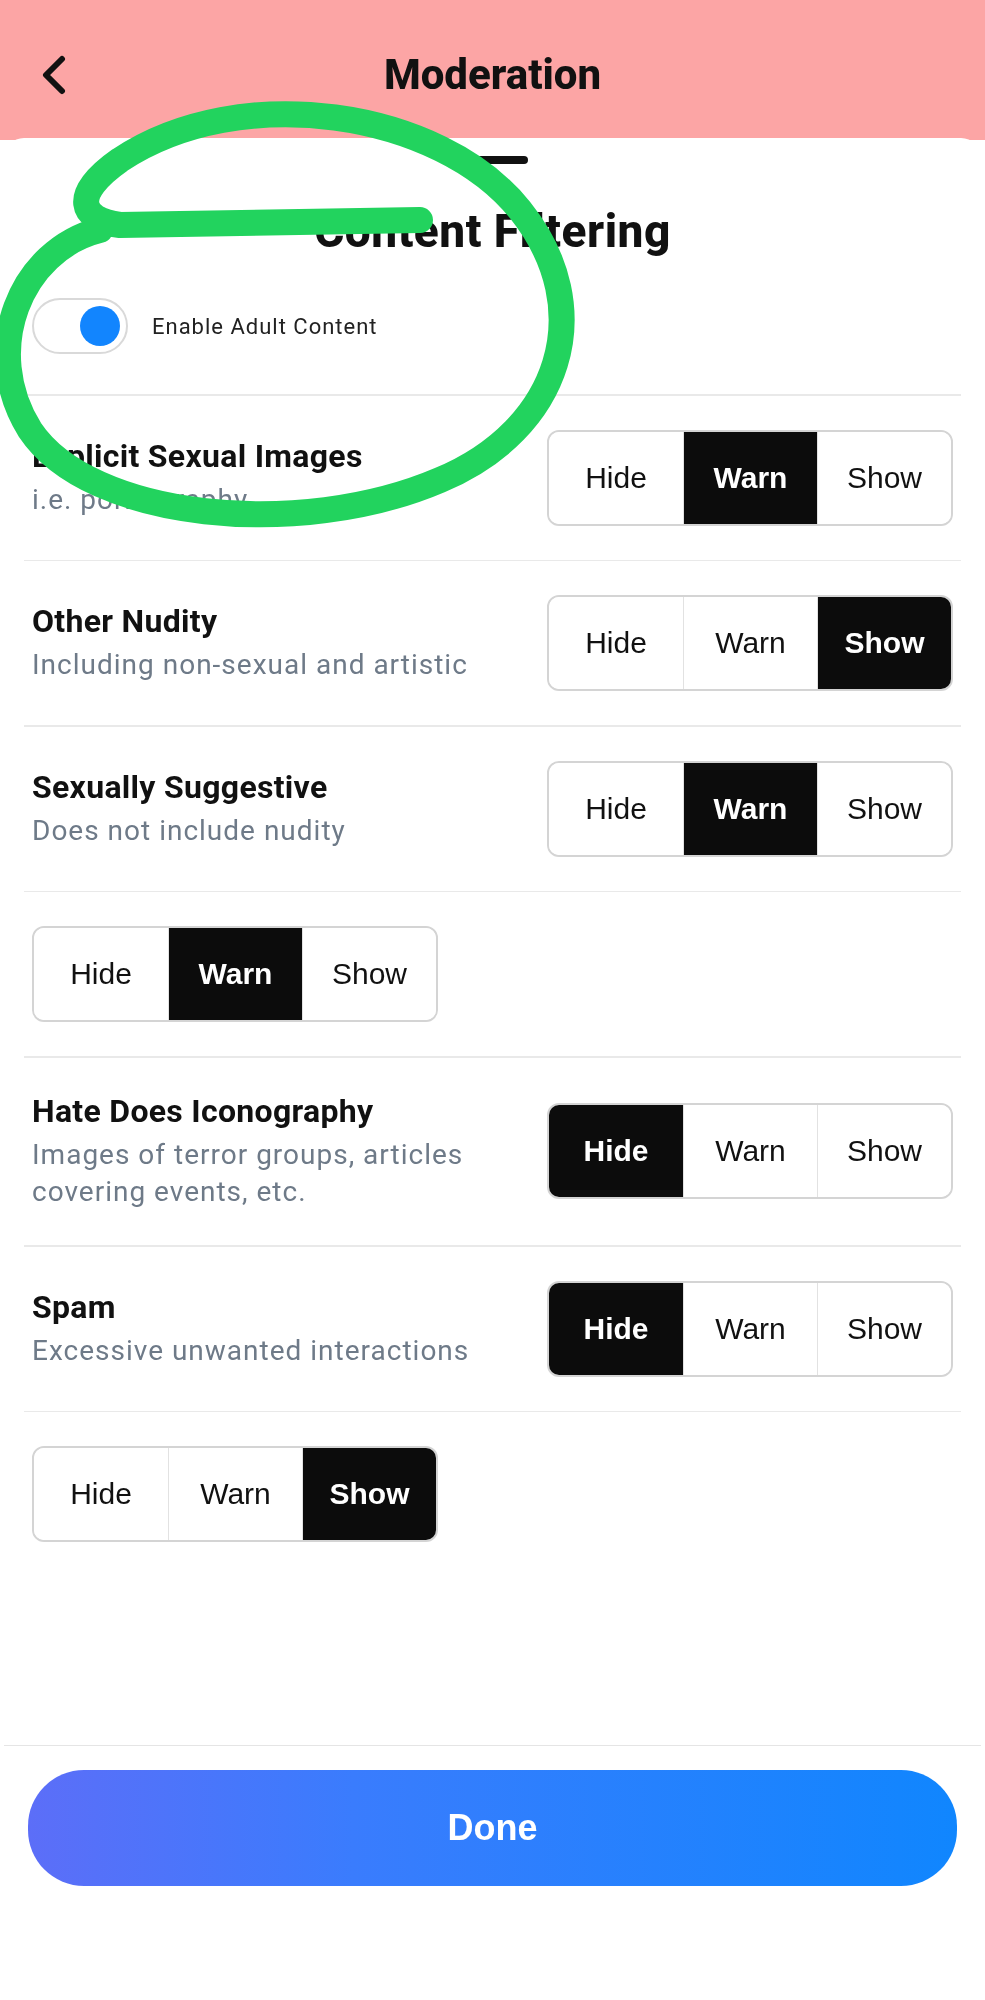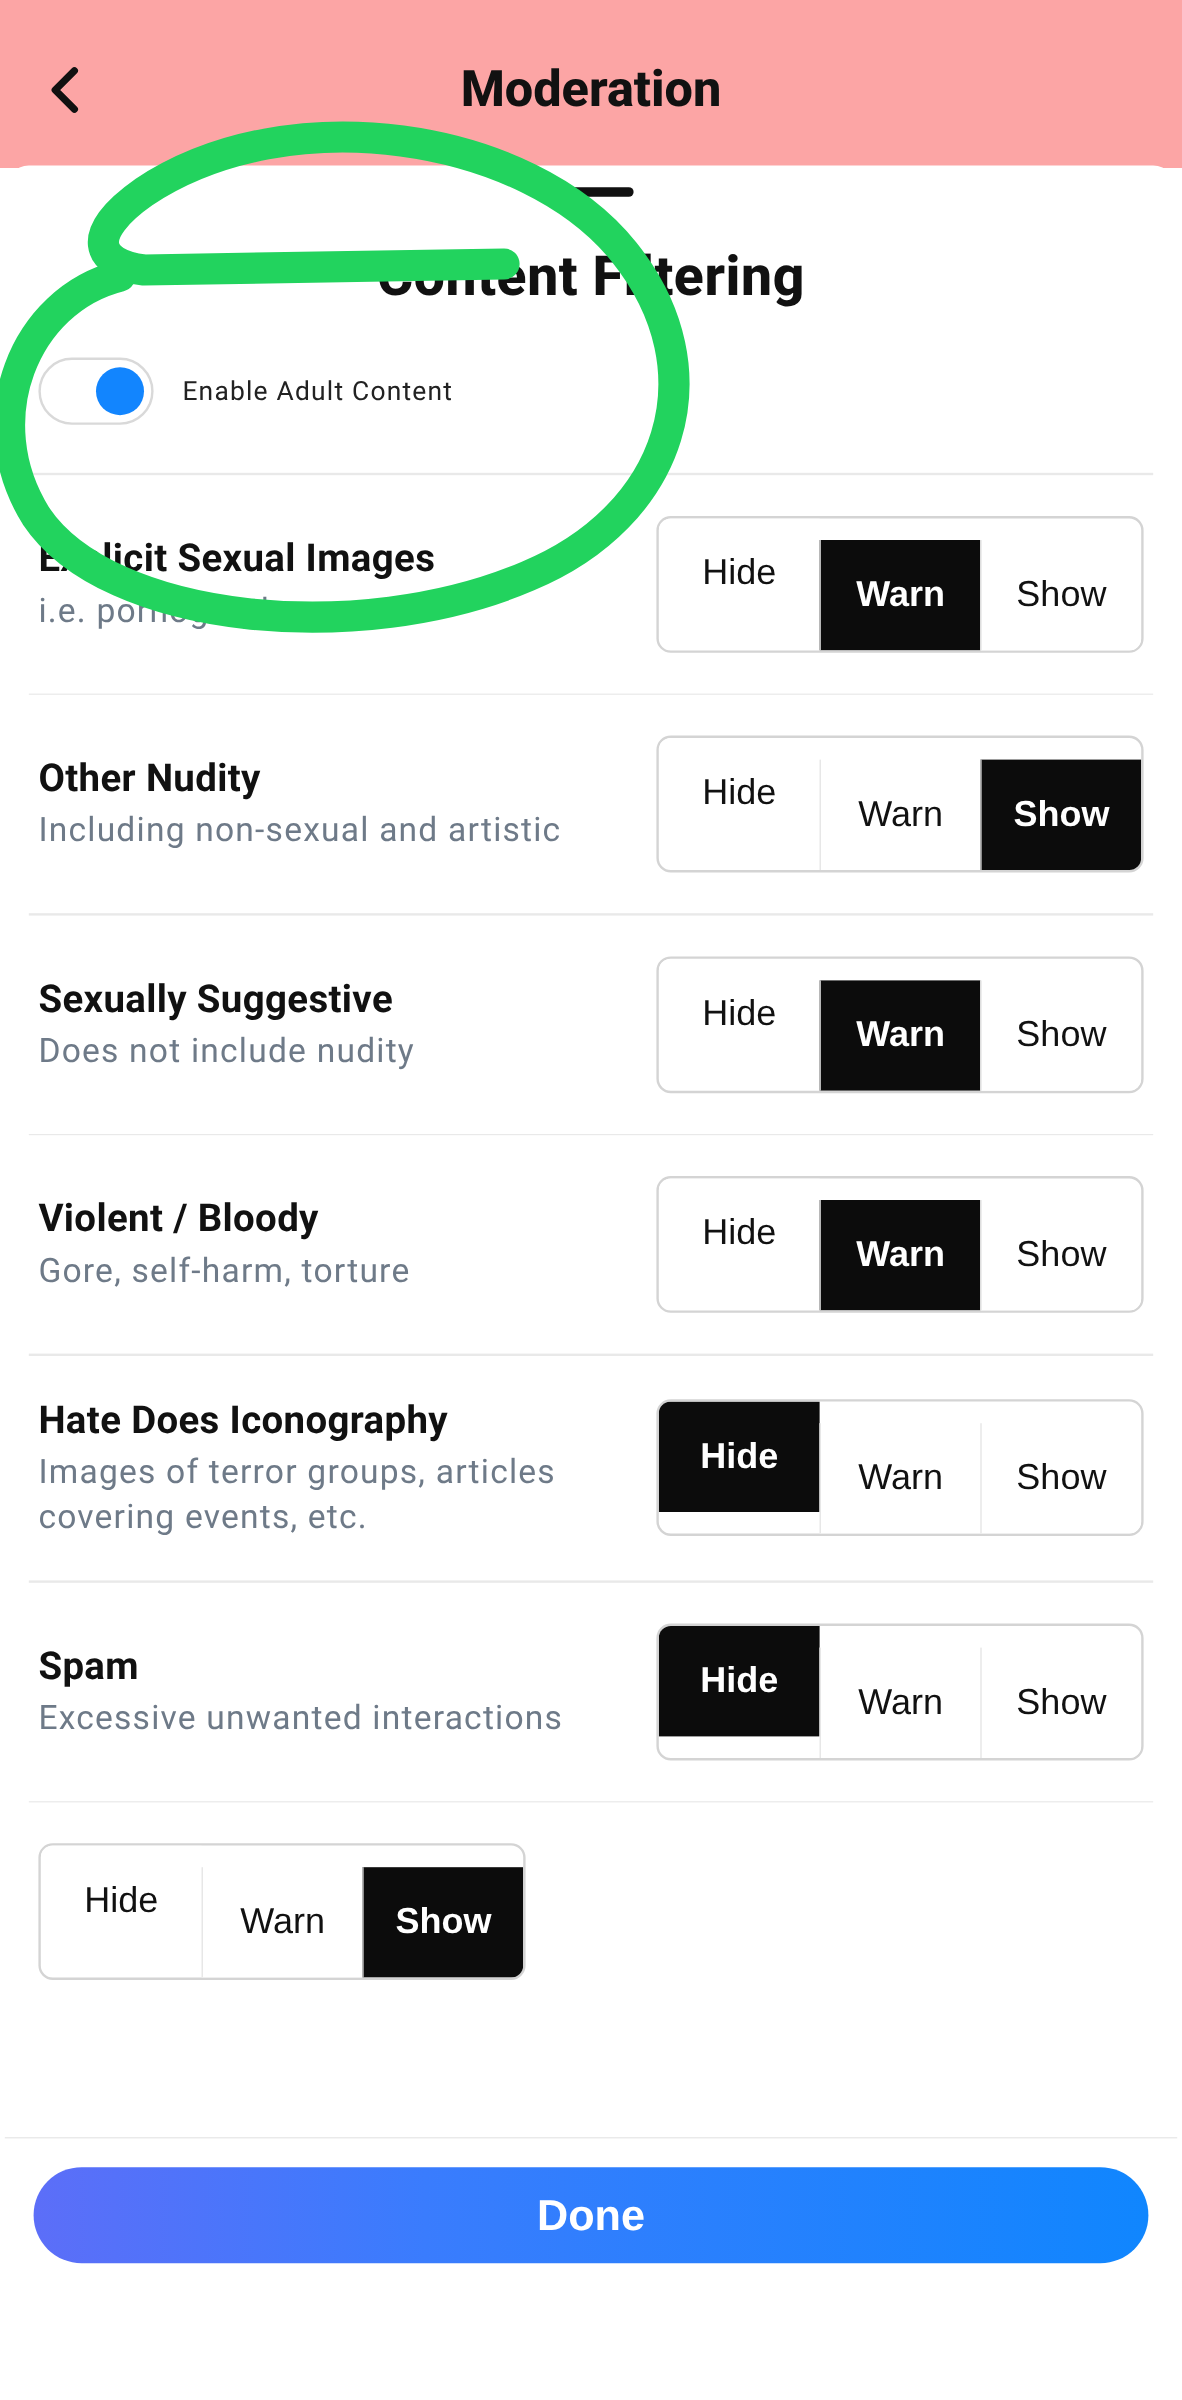--- a/index.html
+++ b/index.html
@@ -126,35 +126,34 @@
       justify-content: center;
       font-size: 30px;
       font-weight: 500;
       color: #111;
       background: #fff;
       border: none;
       cursor: pointer;
     }
     .seg-btn + .seg-btn {
       border-left: 1.5px solid #e2e2e2;
-      margin-top: 18px;
     }
     .seg-btn.active {
       background: #0c0c0c;
       color: #fff;
       font-weight: 600;
     }
     .footer {
       margin-top: auto;
       padding: 24px;
       border-top: 1.5px solid #e5e5e5;
     }
     .done-btn {
       width: 100%;
-      height: 80px;
+      height: 116px;
       border: none;
       border-radius: 56px;
       background: linear-gradient(90deg, #5c6ef8 0%, #3a7cfd 35%, #1086fe 100%);
       color: #fff;
       font-size: 36px;
       font-weight: 700;
       cursor: pointer;
     }
     .annotation {
       position: absolute;
@@ -220,24 +219,20 @@
           <div class="cat-desc">Does not include nudity</div>
         </div>
         <div class="segmented">
           <button class="seg-btn">Hide</button>
           <button class="seg-btn active">Warn</button>
           <button class="seg-btn">Show</button>
         </div>
       </div>
       <div class="divider"></div>
       <div class="category-row">
-        <div class="cat-text">
-          <div class="cat-title">Violent / Bloody</div>
-          <div class="cat-desc">Gore, self-harm, torture</div>
-        </div>
         <div class="segmented">
           <button class="seg-btn">Hide</button>
           <button class="seg-btn active">Warn</button>
           <button class="seg-btn">Show</button>
         </div>
       </div>
       <div class="divider"></div>
       <div class="category-row">
         <div class="cat-text">
           <div class="cat-title">Hate Does Iconography</div>

